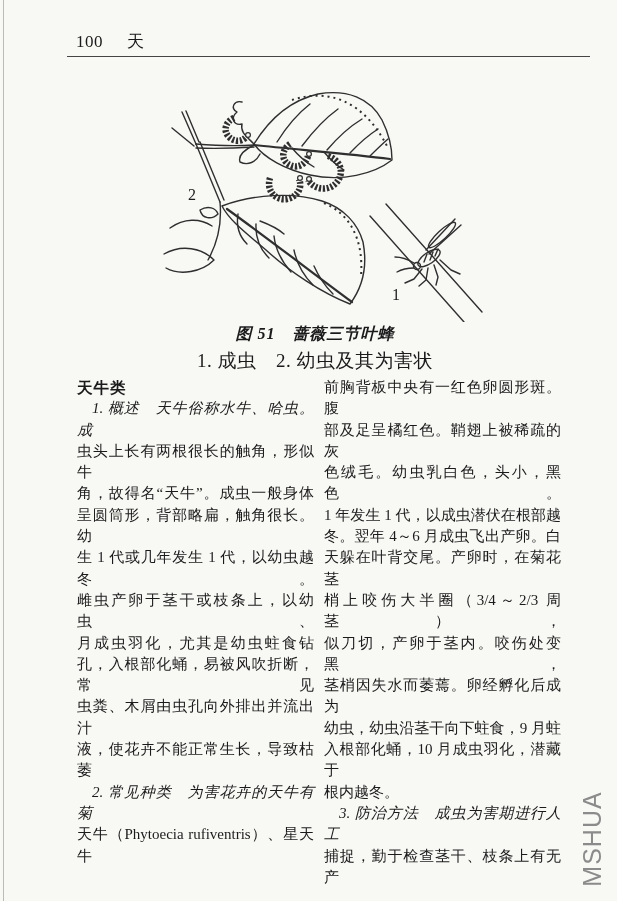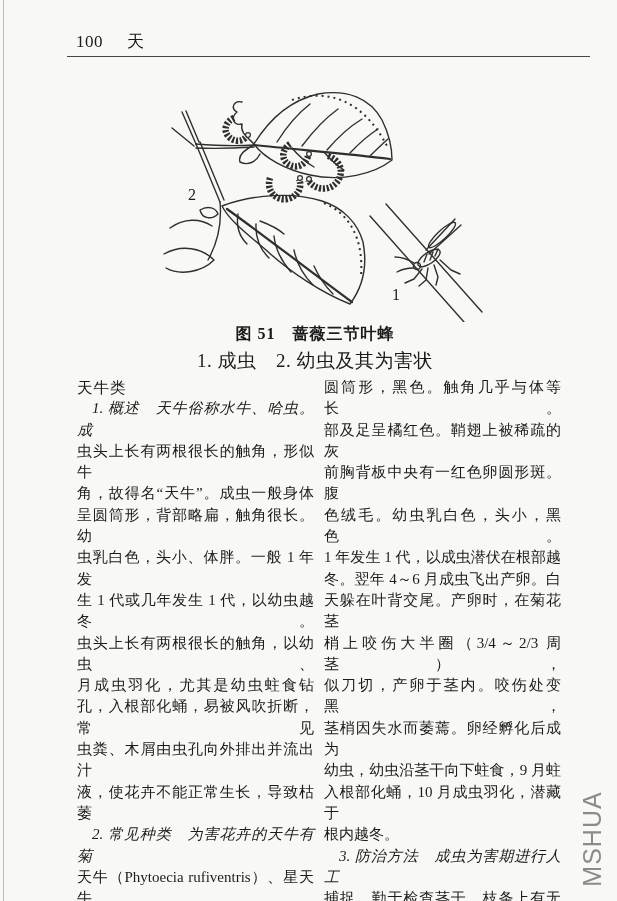--- a/index.html
+++ b/index.html
@@ -24,29 +24,29 @@
   .running-header .folio{font-family:"Liberation Serif",serif;}
   .header-rule{
     position:absolute;left:67px;top:56px;width:523px;height:1px;
     background:#454545;
   }
   .figure-wrap{position:absolute;left:142px;top:82px;width:348px;height:240px;}
   .figure-wrap svg{width:100%;height:100%;}
   .caption{
     position:absolute;left:75px;width:480px;text-align:center;
   }
-  .caption-title{top:324px;font-size:16px;font-weight:bold;letter-spacing:1px;}
+  .caption-title{top:324px;font-size:16px;font-weight:bold;letter-spacing:1px;font-style:italic;}
   .caption-legend{top:348px;font-size:19px;letter-spacing:.5px;}
   .column{
     position:absolute;top:377px;width:237px;
     font-size:15px;line-height:21.3px;
   }
   .column.left{left:77px;}
   .column.right{left:324px;}
-  .sec-heading{font-weight:normal;font-size:15.5px;text-align:left;letter-spacing:1px;}
+  .sec-heading{font-weight:bold;font-size:15.5px;text-align:left;letter-spacing:1px;}
   .line{text-align:justify;text-align-last:justify;white-space:nowrap0;}
   .line.end{text-align-last:left;}
   .line.ind{text-indent:15px;font-style:italic;}
   .watermark{
     position:absolute;left:537px;top:825px;width:110px;height:28px;
     line-height:28px;text-align:center;
     transform:rotate(-90deg);
     font-family:"Liberation Sans", sans-serif;
     font-size:25px;color:#8b8b8b;letter-spacing:1px;
   }
@@ -153,36 +153,34 @@
 
   <div class="caption caption-title">图 51　蔷薇三节叶蜂</div>
   <div class="caption caption-legend">1. 成虫　2. 幼虫及其为害状</div>
 
   <div class="column left">
     <div class="sec-heading">天牛类</div>
     <div class="line ind">1. 概述　天牛俗称水牛、哈虫。成</div>
     <div class="line">虫头上长有两根很长的触角，形似牛</div>
     <div class="line">角，故得名“天牛”。成虫一般身体</div>
     <div class="line">呈圆筒形，背部略扁，触角很长。幼</div>
-    <div class="line">虫乳白色，头小、体胖。一般 1 年发</div>
     <div class="line">生 1 代或几年发生 1 代，以幼虫越冬。</div>
-    <div class="line">虫头上长有两根很长的触角，以幼虫、</div>
+    <div class="line">雌虫产卵于茎干或枝条上，以幼虫、</div>
     <div class="line">月成虫羽化，尤其是幼虫蛀食钻</div>
     <div class="line">孔，入根部化蛹，易被风吹折断，常见</div>
     <div class="line">虫粪、木屑由虫孔向外排出并流出汁</div>
     <div class="line">液，使花卉不能正常生长，导致枯萎</div>
     <div class="line ind">2. 常见种类　为害花卉的天牛有菊</div>
     <div class="line">天牛（Phytoecia rufiventris）、星天牛</div>
 
   </div>
 
   <div class="column right">
-    <div class="line">圆筒形，黑色。触角几乎与体等长。</div>
+    <div class="line">前胸背板中央有一红色卵圆形斑。腹</div>
     <div class="line">部及足呈橘红色。鞘翅上被稀疏的灰</div>
-    <div class="line">前胸背板中央有一红色卵圆形斑。腹</div>
     <div class="line">色绒毛。幼虫乳白色，头小，黑色。</div>
     <div class="line">1 年发生 1 代，以成虫潜伏在根部越</div>
     <div class="line">冬。翌年 4～6 月成虫飞出产卵。白</div>
     <div class="line">天躲在叶背交尾。产卵时，在菊花茎</div>
     <div class="line">梢上咬伤大半圈（3/4～2/3 周茎），</div>
     <div class="line">似刀切，产卵于茎内。咬伤处变黑，</div>
     <div class="line">茎梢因失水而萎蔫。卵经孵化后成为</div>
     <div class="line">幼虫，幼虫沿茎干向下蛀食，9 月蛀</div>
     <div class="line">入根部化蛹，10 月成虫羽化，潜藏于</div>
     <div class="line end">根内越冬。</div>

